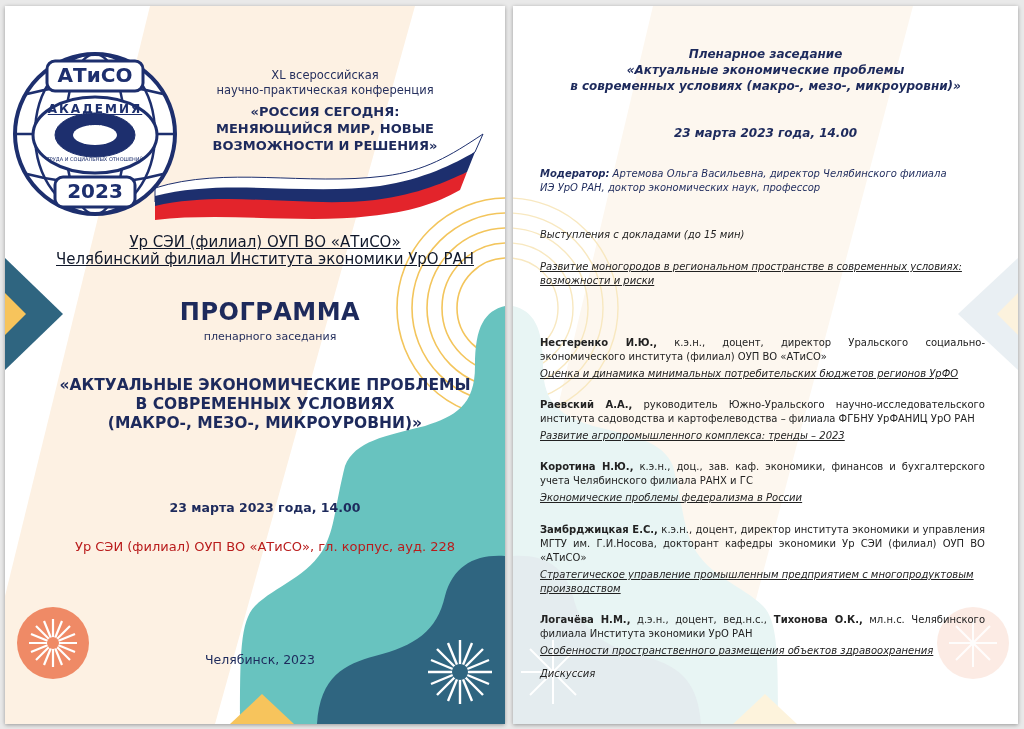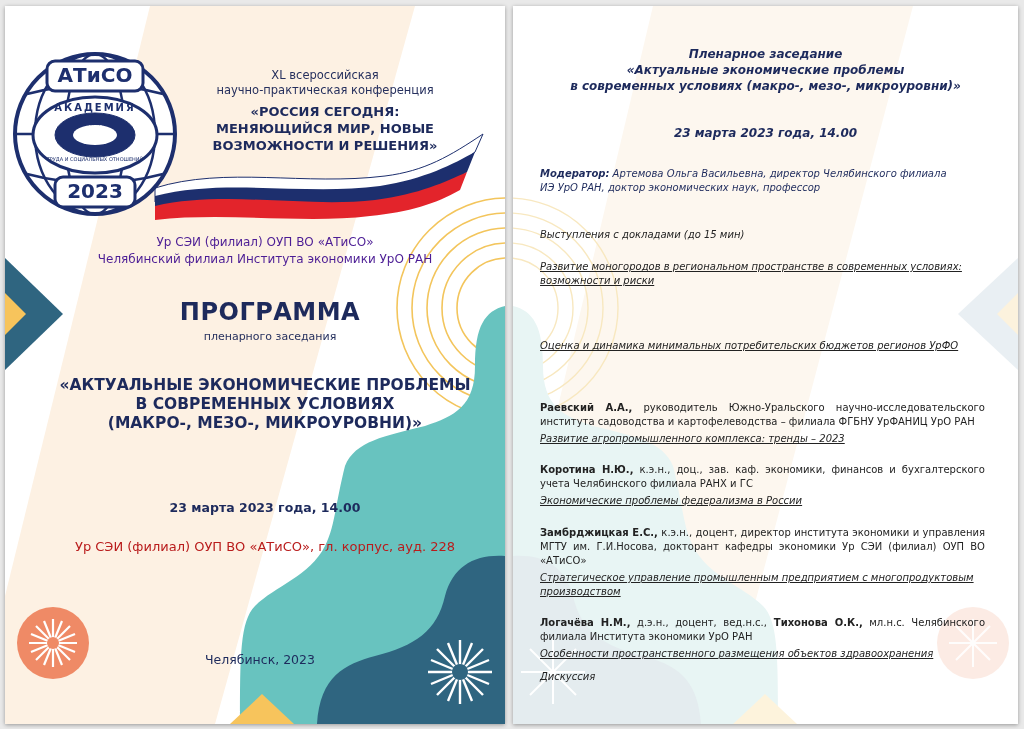--- a/index.html
+++ b/index.html
@@ -14,21 +14,21 @@
     #page-right { left: 513px; width: 505px; }
 
     .bg-svg { position: absolute; left: 0; top: 0; width: 100%; height: 100%; }
 
     .abs { position: absolute; }
     .center { text-align: center; }
 
     
     .conf-sub { font-size: 11.5px; line-height: 15px; color: #26305e; }
     .conf-title { font-size: 13px; line-height: 17px; font-weight: bold; color: #1d2a5c; }
-    .org { font-size: 12px; line-height: 17px; color: #4c1d95; }
+    .org { font-size: 15px; line-height: 17px; color: #0f172a; text-decoration: underline; }
     .program-title { font-size: 24px; font-weight: bold; letter-spacing: 0.5px; color: #1d2a5c; }
     .program-sub { font-size: 11px; color: #26305e; }
     .main-title { font-size: 15.5px; line-height: 19px; font-weight: bold; color: #1d2a5c; }
     .date-l { font-size: 12.5px; font-weight: bold; color: #1d2a5c; }
     .venue { font-size: 13px; color: #b91c1c; }
     .city { font-size: 12.5px; color: #1d2a5c; }
 
     
     .r-head { font-size: 12px; line-height: 16px; font-weight: bold; font-style: italic; color: #1d2a5c; }
     .r-date { font-size: 12px; font-weight: bold; font-style: italic; color: #1d2a5c; }
@@ -105,21 +105,21 @@
       <path d="M22,168 Q90,186 158,168" stroke-width="2.5"></path>
       <rect x="42" y="55" width="96" height="30" rx="8" fill="#ffffff" stroke-width="3"></rect>
       <rect x="50" y="171" width="80" height="30" rx="8" fill="#ffffff" stroke-width="3"></rect>
       <ellipse cx="90" cy="129" rx="62" ry="38" fill="#ffffff" stroke-width="3"></ellipse>
       <ellipse cx="90" cy="129" rx="40" ry="22" fill="#1d2f6e" stroke-width="1"></ellipse>
       <ellipse cx="90" cy="129" rx="22" ry="10" fill="#ffffff" stroke="none"></ellipse>
     </g>
   </svg>
 
   <div class="abs center" style="left:42px; top:57px; width:96px; font-size:20px; font-weight:bold; color:#1d2f6e;">АТиСО</div>
-  <div class="abs center" style="left:42px; top:96px; width:96px; font-size:10px; font-weight:bold; letter-spacing:2px; color:#1d2f6e;">АКАДЕМИЯ</div>
+  <div class="abs center" style="left:42px; top:96px; width:96px; font-size:12px; font-weight:bold; letter-spacing:2px; color:#1d2f6e;text-decoration:underline;">АКАДЕМИЯ</div>
   <div class="abs center" style="left:72px; top:118px; width:36px; font-size:5px; color:#ffffff;">ФНПР</div>
   <div class="abs center" style="left:30px; top:150px; width:120px; font-size:5px; color:#1d2f6e;">ТРУДА И СОЦИАЛЬНЫХ ОТНОШЕНИЙ</div>
   <div class="abs center" style="left:50px; top:173px; width:80px; font-size:20px; font-weight:bold; color:#1d2f6e;">2023</div>
 
   <div class="abs center" style="left:190px; top:62px; width:260px;">
     <div class="conf-sub">XL всероссийская</div>
     <div class="conf-sub">научно-практическая конференция</div>
     <div style="height:5px;"></div>
     <div class="conf-title">«РОССИЯ СЕГОДНЯ:</div>
     <div class="conf-title">МЕНЯЮЩИЙСЯ МИР, НОВЫЕ</div>
@@ -190,20 +190,21 @@
     <div>ИЭ УрО РАН, доктор экономических наук, профессор</div>
   </div>
 
   <div class="abs talks-label" style="left:27px; top:223px;">Выступления с докладами (до 15 мин)</div>
 
   <div class="abs" style="left:27px; top:251px; width:445px;">
     <div style="height:76px;">
       <div class="talk-topic">Развитие моногородов в региональном пространстве в современных условиях: возможности и риски</div>
     </div>
     <div style="height:62px;">
+      <div class="talk"><b>Нестеренко И.Ю.,</b><span> к.э.н., доцент, директор Уральского социально-экономического института (филиал) ОУП ВО «АТиСО»</span></div>
       <div class="talk-topic">Оценка и динамика минимальных потребительских бюджетов регионов УрФО</div>
     </div>
     <div style="height:62px;">
       <div class="talk"><b>Раевский А.А.,</b><span> руководитель Южно-Уральского научно-исследовательского института садоводства и картофелеводства – филиала ФГБНУ УрФАНИЦ УрО РАН</span></div>
       <div class="talk-topic">Развитие агропромышленного комплекса: тренды – 2023</div>
     </div>
     <div style="height:63px;">
       <div class="talk"><b>Коротина Н.Ю.,</b><span> к.э.н., доц., зав. каф. экономики, финансов и бухгалтерского учета Челябинского филиала РАНХ и ГС</span></div>
       <div class="talk-topic">Экономические проблемы федерализма в России</div>
     </div>

